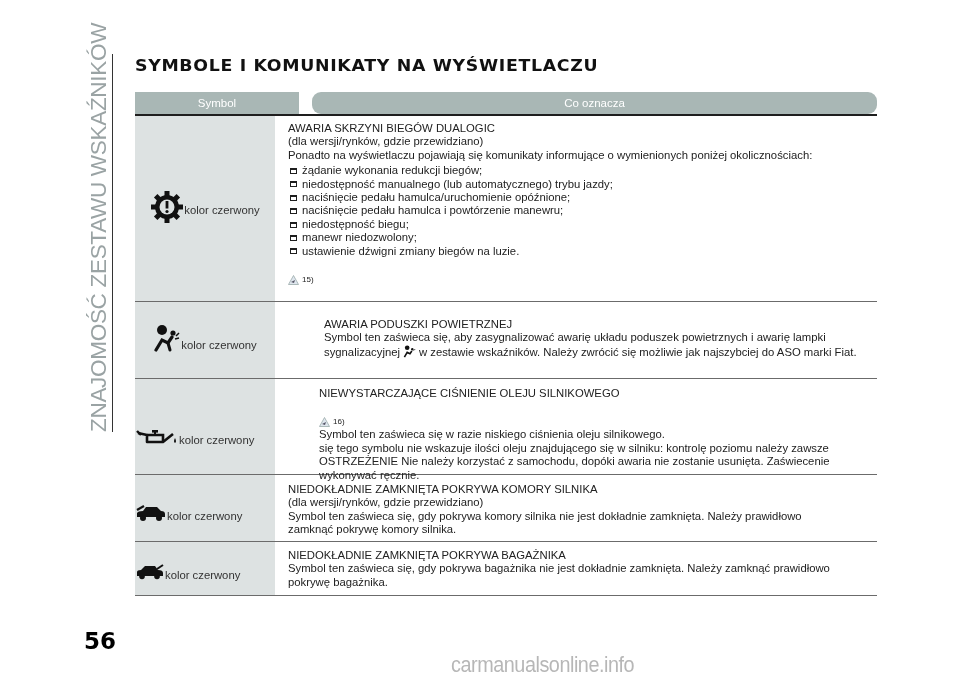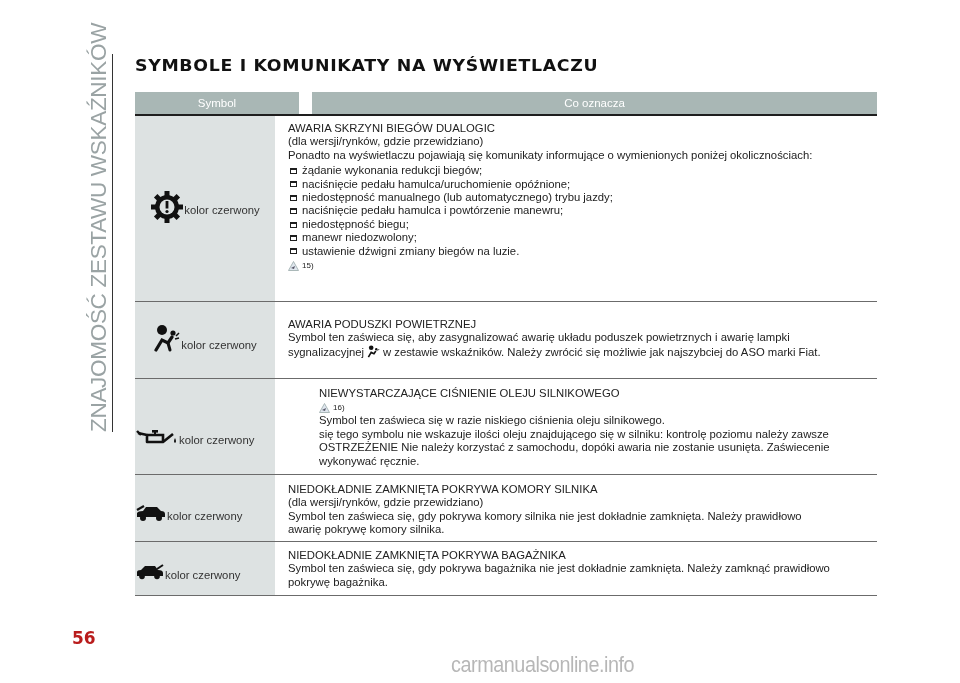--- a/index.html
+++ b/index.html
@@ -10,33 +10,33 @@
         transform-origin:0 0; transform: translate(0,386px) rotate(-90deg);
         font-size:22.5px; color:#9aa3a4; letter-spacing:-0.3px; white-space:nowrap; line-height:30px;
         font-family:"Liberation Sans", sans-serif; }
   .side-tab .side-line { position:absolute; left:28px; top:8px; width:1.3px; height:378px; background:#333; }
   .title { position:absolute; left:135px; top:57px; font-size:15.5px; font-weight:900;
            font-family:"DejaVu Sans", sans-serif; letter-spacing:0.6px; color:#111; transform:scaleX(1.12); transform-origin:0 0; }
   .table { position:absolute; left:135px; top:92px; width:742px; }
   .hdr { display:flex; height:22px; }
   .hdr .hc { background:#a9b7b5; color:#ffffff; font-size:11.5px; display:flex; align-items:center; justify-content:center; }
   .hdr .hc1 { width:164px; margin-right:13px;text-align:right; }
-  .hdr .hc2 { flex:1; }
+  .hdr .hc2 { flex:1;border-radius:9px; }
   .hdr-rule { height:2px; background:#1e1e1e; }
   .row { display:flex; border-bottom:1.5px solid #6b6b6b; }
   .row .sym { width:140px; background:#dde2e2; display:flex; flex-direction:row; align-items:center; justify-content:center; flex-shrink:0; }
   .row .sym .lbl { font-size:11.3px; color:#333; margin-top:2px; }
   .row .desc { flex:1; padding:6px 0 7px 13px; font-size:11.3px; line-height:13.4px; color:#222; }
   .row .desc .line { display:block; }
   .bullet { display:flex; align-items:center; }
   .bullet .box { width:7px; height:6px; border:1.4px solid #1e1e1e; border-top-width:2.5px; margin:0 5px 0 2px; flex-shrink:0; box-sizing:border-box; }
-  .ref { display:flex; align-items:center; font-size:8px; color:#222; margin-top:1px; height:13px; }
+  .ref { display:flex; align-items:center; font-size:8px; color:#222; margin-top:15px; height:13px; }
   .ref svg { margin-right:3px; }
   .inline-icon { display:inline-block; vertical-align:-2px; margin:0 3px; }
-  .pageno { position:absolute; left:72px; top:628px; font-size:17px; font-weight:900; font-family:"DejaVu Sans", sans-serif; color:#b91c1c; }
+  .pageno { position:absolute; left:84px; top:628px; font-size:23px; font-weight:900; font-family:"DejaVu Sans", sans-serif; color:#000000; }
   .watermark { position:absolute; left:451px; top:652px; font-size:22px; color:#b7b7b7; letter-spacing:-0.5px; font-family:"Liberation Sans", sans-serif; transform:scaleX(0.9); transform-origin:0 0; }
 </style>
 </head>
 <body>
 
 <div class="side-tab">
   <div class="side-text">ZNAJOMOŚĆ ZESTAWU WSKAŹNIKÓW</div>
   <div class="side-line"></div>
 </div>
 
@@ -76,25 +76,25 @@
     <div class="desc">
       <span class="line">AWARIA SKRZYNI BIEGÓW DUALOGIC</span>
       <span class="line">(dla wersji/rynków, gdzie przewidziano)</span>
       <span class="line" style="margin-bottom:2px;">Ponadto na wyświetlaczu pojawiają się komunikaty informujące o wymienionych poniżej okolicznościach:</span>
       <div class="bullet">
           <span class="box"></span>
           <span>żądanie wykonania redukcji biegów;</span>
         </div>
       <div class="bullet">
           <span class="box"></span>
+          <span>niedostępność manualnego (lub automatycznego) trybu jazdy;</span>
+        </div>
+      <div class="bullet">
+          <span class="box"></span>
           <span>naciśnięcie pedału hamulca/uruchomienie opóźnione;</span>
-        </div>
-      <div class="bullet">
-          <span class="box"></span>
-          <span>niedostępność manualnego (lub automatycznego) trybu jazdy;</span>
         </div>
       <div class="bullet">
           <span class="box"></span>
           <span>naciśnięcie pedału hamulca i powtórzenie manewru;</span>
         </div>
       <div class="bullet">
           <span class="box"></span>
           <span>niedostępność biegu;</span>
         </div>
       <div class="bullet">
@@ -121,21 +121,21 @@
         <svg width="28" height="28" viewBox="0 0 28 28">
           <circle cx="9" cy="6" r="5" fill="#111"></circle>
           <circle cx="20" cy="9" r="2.6" fill="#111"></circle>
           <path d="M3 26 L9 16 L15 19 L19 13" stroke="#111" stroke-width="3.2" fill="none" stroke-linecap="round"></path>
           <path d="M15 19 L17 26" stroke="#111" stroke-width="3" stroke-linecap="round"></path>
           <path d="M23 12 L26 9 M22 15 L26 14" stroke="#111" stroke-width="1.5"></path>
         </svg>
       </span>
       <span class="lbl" style="margin-top:10px;">kolor czerwony</span>
     </div>
-    <div class="desc" style="padding-top:16px;">
+    <div class="desc" style="padding-top:16px;margin-left:36px;">
       <span class="line">AWARIA PODUSZKI POWIETRZNEJ</span>
       <span class="line">Symbol ten zaświeca się, aby zasygnalizować awarię układu poduszek powietrznych i awarię lampki</span>
       <span class="line"><span>sygnalizacyjnej</span><span class="inline-icon"><svg width="13" height="13" viewBox="0 0 28 28">
               <circle cx="9" cy="6" r="5" fill="#111"></circle>
               <circle cx="20" cy="9" r="2.6" fill="#111"></circle>
               <path d="M3 26 L9 16 L15 19 L19 13" stroke="#111" stroke-width="3.5" fill="none"></path>
               <path d="M23 12 L26 9" stroke="#111" stroke-width="2"></path>
             </svg></span><span>w zestawie wskaźników. Należy zwrócić się możliwie jak najszybciej do ASO marki Fiat.</span></span>
     </div>
   </div>
@@ -179,21 +179,21 @@
           <circle cx="8" cy="14" r="3" fill="#111"></circle>
           <circle cx="24" cy="14" r="3" fill="#111"></circle>
         </svg>
       </span>
       <span class="lbl">kolor czerwony</span>
     </div>
     <div class="desc" style="padding-top:8px;">
       <span class="line">NIEDOKŁADNIE ZAMKNIĘTA POKRYWA KOMORY SILNIKA</span>
       <span class="line">(dla wersji/rynków, gdzie przewidziano)</span>
       <span class="line">Symbol ten zaświeca się, gdy pokrywa komory silnika nie jest dokładnie zamknięta. Należy prawidłowo</span>
-      <span class="line">awarię pokrywę komory silnika.</span>
+      <span class="line">zamknąć pokrywę komory silnika.</span>
     </div>
   </div>
 
   <div class="row" style="height:53px;">
     <div class="sym" style="justify-content:flex-start; padding-top:10px; box-sizing:border-box;">
       <span>
         <svg width="30" height="16" viewBox="0 0 30 16">
           <path d="M2 12 L2 8 Q2 6 6 6 L10 2 L20 2 L23 6 Q28 6 28 9 L28 12 Z" fill="#111"></path>
           <path d="M22 5 L28 1" stroke="#111" stroke-width="2"></path>
           <circle cx="7" cy="12.5" r="2.8" fill="#111"></circle>

